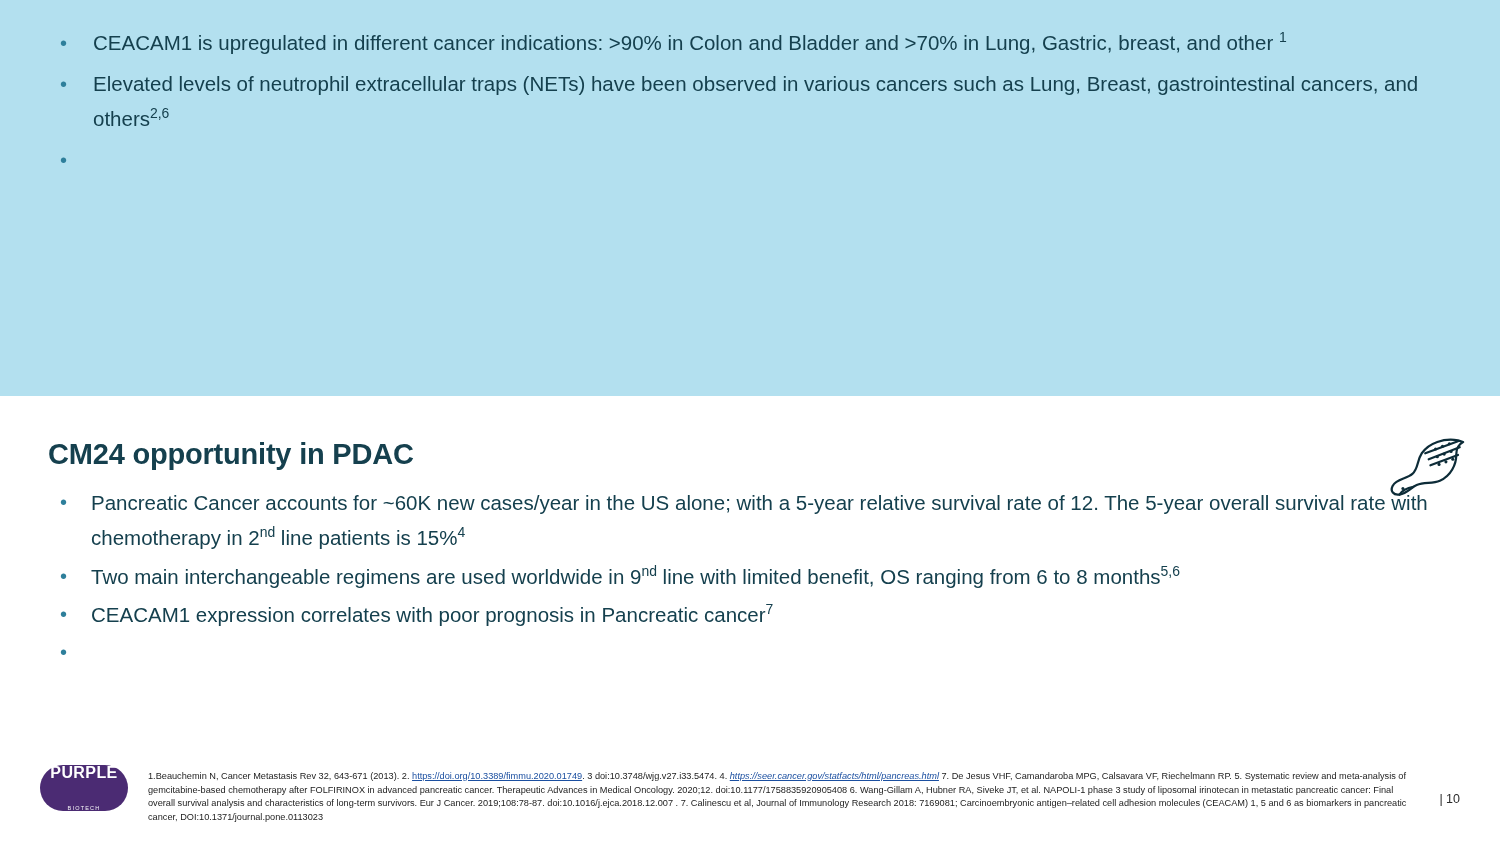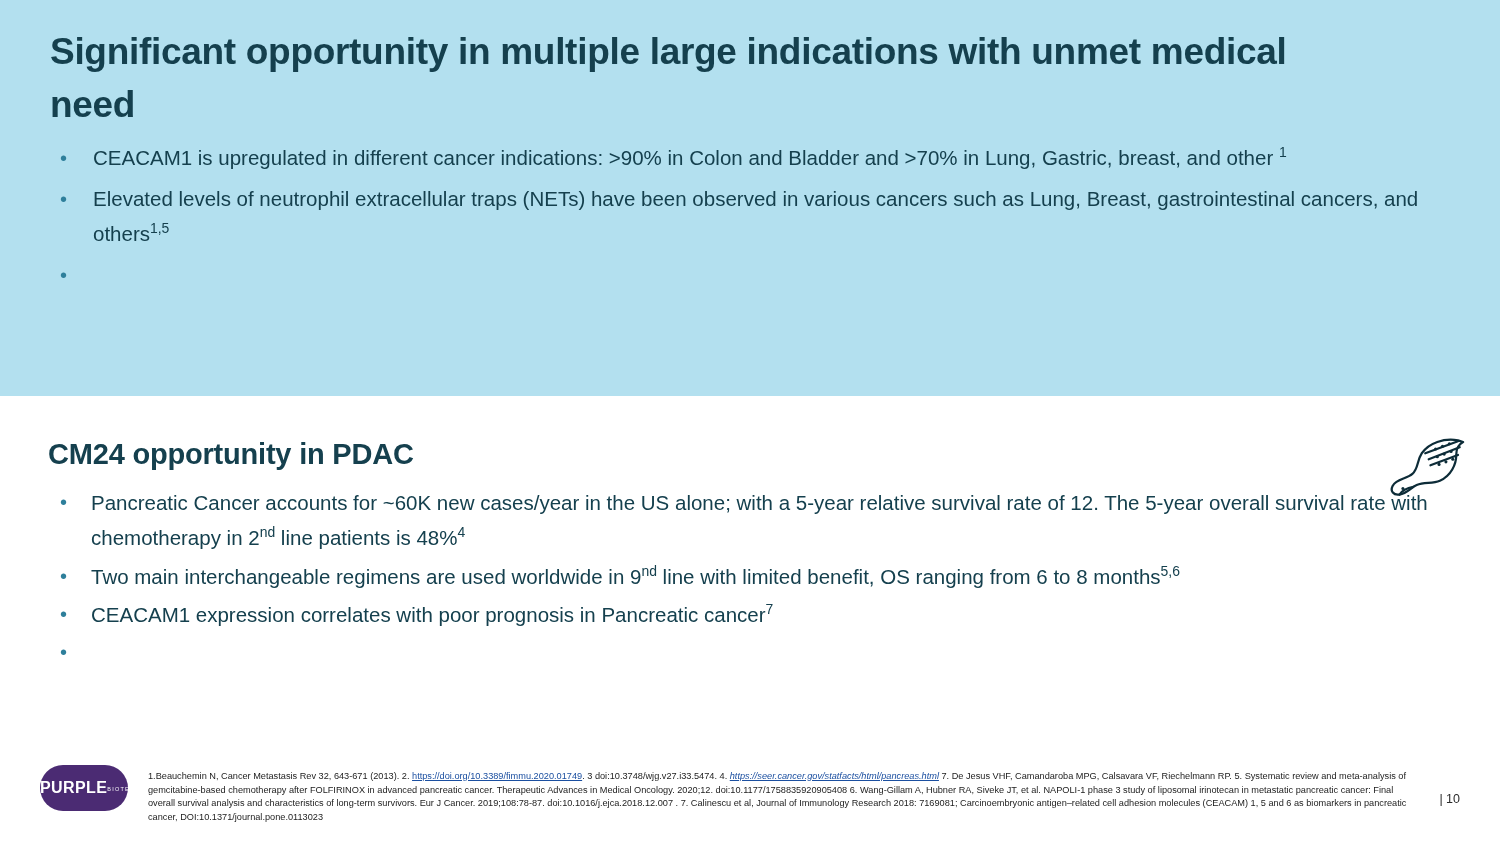--- a/index.html
+++ b/index.html
@@ -112,23 +112,23 @@
   .logo {
     position: absolute;
     left: 40px;
     bottom: 32px;
     width: 88px;
     height: 46px;
     background: #4b2b73;
     border-radius: 23px;
     color: #ffffff;
     display: flex;
-    flex-direction: row;
+    flex-direction: column;
     align-items: center;
-    justify-content: flex-start;
+    justify-content: space-between;
     line-height: 1;
   }
   .logo .logo-main {
     font-size: 16px;
     font-weight: bold;
     letter-spacing: 0.4px;
   }
   .logo .logo-sub {
     font-size: 5.5px;
     letter-spacing: 1.2px;
@@ -155,30 +155,29 @@
     color: #2b2b2b;
     margin-top: 24px;
   }
 </style>
 </head>
 <body>
 
 <div class="slide">
 
   <div class="top-panel">
-    <h1 class="title">Significant opportunity in multiple large indications with unmet medical need</h1>
 
     <div class="bullet-list">
       <div class="bullet">
         <span class="dot">•</span>
         <span>CEACAM1 is upregulated in different cancer indications: &gt;90% in Colon and Bladder and &gt;70% in Lung, Gastric, breast, and other </span><sup>1</sup>
       </div>
       <div class="bullet">
         <span class="dot">•</span>
-        <span>Elevated levels of neutrophil extracellular traps (NETs) have been observed in various cancers such as Lung, Breast, gastrointestinal cancers, and others</span><sup>1,5</sup>
+        <span>Elevated levels of neutrophil extracellular traps (NETs) have been observed in various cancers such as Lung, Breast, gastrointestinal cancers, and others</span><sup>2,6</sup>
       </div>
       <div class="bullet">
         <span class="dot">•</span>
       </div>
     </div>
   </div>
 
   <div class="bottom-panel">
     <h2 class="subtitle">CM24 opportunity in PDAC</h2>
 
@@ -200,21 +199,21 @@
         <circle cx="64" cy="33" r="1.8"></circle>
           <circle cx="72" cy="30" r="1.8"></circle>
           <circle cx="80" cy="27" r="1.8"></circle>
         <circle cx="22" cy="61" r="1.8"></circle>
       </g>
     </svg>
 
     <div class="bullet-list">
       <div class="bullet">
         <span class="dot">•</span>
-        <span>Pancreatic Cancer accounts for ~60K new cases/year in the US alone; with a 5-year relative survival rate of 12. The 5-year overall survival rate with chemotherapy in 2</span><sup>nd</sup><span> line patients is 48%</span><sup>4</sup>
+        <span>Pancreatic Cancer accounts for ~60K new cases/year in the US alone; with a 5-year relative survival rate of 12. The 5-year overall survival rate with chemotherapy in 2</span><sup>nd</sup><span> line patients is 15%</span><sup>4</sup>
       </div>
       <div class="bullet">
         <span class="dot">•</span>
         <span>Two main interchangeable regimens are used worldwide in 9</span><sup>nd</sup><span>  line with limited benefit, OS ranging from 6 to 8 months</span><sup>5,6</sup>
       </div>
       <div class="bullet">
         <span class="dot">•</span>
         <span>CEACAM1 expression correlates with poor prognosis in Pancreatic cancer</span><sup>7</sup>
       </div>
       <div class="bullet">

